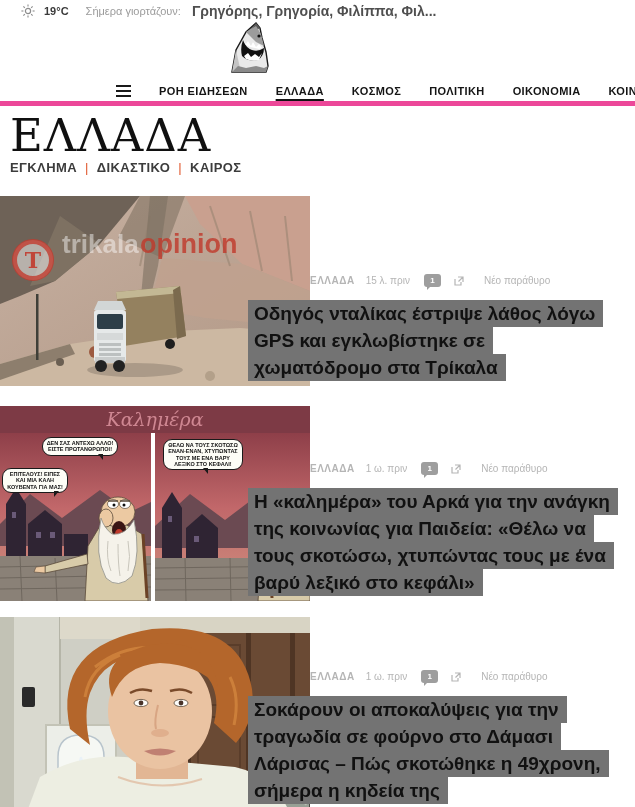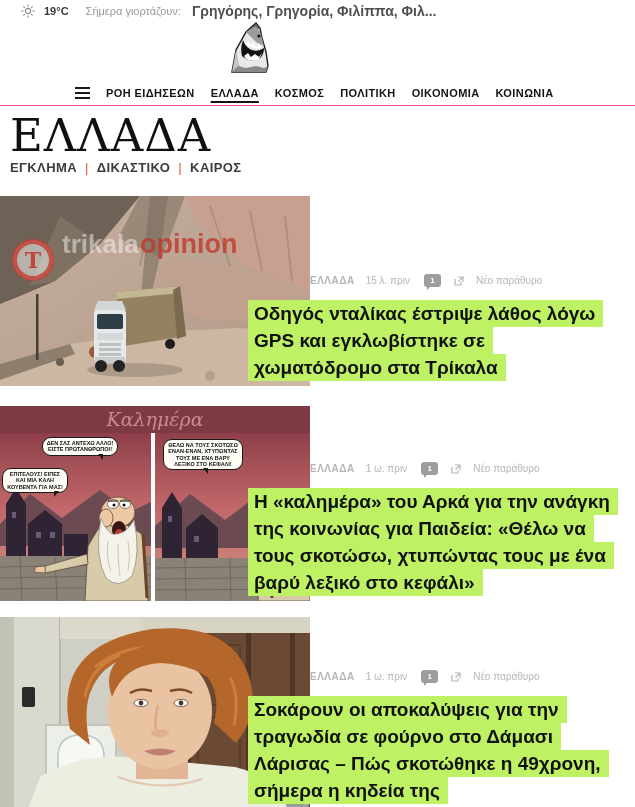--- a/index.html
+++ b/index.html
@@ -16,22 +16,22 @@
 
   
   .header { position:relative; height:58px; }
   .logo { position:absolute; left:226px; top:0; display:flex; align-items:center; gap:10px;
     text-decoration:none; color:#0d0d0d; cursor:pointer; }
   .shark { width:46px; height:52px; }
   .logo-text { font-family:"DejaVu Serif", serif; font-weight:700; font-size:38px;
     letter-spacing:3px; line-height:52px; }
 
   
-  .nav { height:26px; display:flex; align-items:center; gap:16px; padding-left:75px;
-    border-bottom:1px solid #ec4899; }
+  .nav { height:26px; display:flex; align-items:center; gap:28px; padding-left:116px;
+    border-bottom:5px solid #ec4899; }
   .burger { display:flex; flex-direction:column; gap:3px; cursor:pointer; padding:2px 0; }
   .burger i { display:block; width:15px; height:2px; background:#1a1a1a; }
   .nav-item { font-size:11px; font-weight:700; letter-spacing:.4px; color:#141414;
     text-decoration:none; cursor:pointer; white-space:nowrap; }
   .nav-item.active { text-decoration:underline; text-underline-offset:4px; text-decoration-thickness:1.5px; }
 
   
   .page-head { padding-left:10px; margin-top:6px; }
   .page-title { font-family:"DejaVu Serif", serif; font-weight:400; font-size:45px;
     line-height:48px; letter-spacing:1px; color:#101010; }
@@ -49,26 +49,26 @@
   .card-content { position:absolute; left:248px; width:362px; bottom:5px; z-index:2; }
   .meta { margin-left:62px; display:flex; align-items:center; margin-bottom:13px; }
   .meta-cat { font-size:10px; font-weight:600; letter-spacing:.5px; color:#b5b5b5;
     text-decoration:none; cursor:pointer; }
   .meta-time { font-size:10px; color:#b5b5b5; margin-left:11px; }
   .badge { position:relative; margin-left:14px; min-width:17px; height:13px; padding:0 4px;
     background:#9e9e9e; border-radius:3px; color:#fff; font-size:8px; font-weight:700;
     display:flex; align-items:center; justify-content:center; cursor:pointer; }
   .badge::after { content:""; position:absolute; left:3px; bottom:-3px; width:0; height:0;
     border-left:4px solid #9e9e9e; border-bottom:4px solid transparent; }
-  .extlink { display:flex; align-items:center; gap:12px; margin-left:13px; cursor:pointer; }
+  .extlink { display:flex; align-items:center; gap:20px; margin-left:13px; cursor:pointer; }
   .extlink svg { width:10px; height:10px; }
   .extlink span { font-size:10px; color:#b5b5b5; }
   .title a { text-decoration:none; color:#111; cursor:pointer; }
   .title { font-size:19px; font-weight:700; line-height:27px; }
-  .hl { background:#bef264; padding:3px 8px 3px 6px;
+  .hl { background:#737373; padding:3px 8px 3px 6px;
     -webkit-box-decoration-break:clone; box-decoration-break:clone; }
 
   
   .bubble { position:absolute; z-index:1; background:#fdfdf6; border:1px solid #1a1a1a;
     border-radius:9px; padding:2px 3px; font-size:5.5px; line-height:6.3px; font-weight:700;
     text-align:center; color:#111; }
   .bubble::after { content:""; position:absolute; width:0; height:0; }
   .b1 { left:42px; top:31px; width:76px; }
   .b1::after { right:14px; bottom:-5px; border-top:6px solid #1a1a1a; border-left:5px solid transparent; }
   .b2 { left:2px; top:62px; width:66px; }

